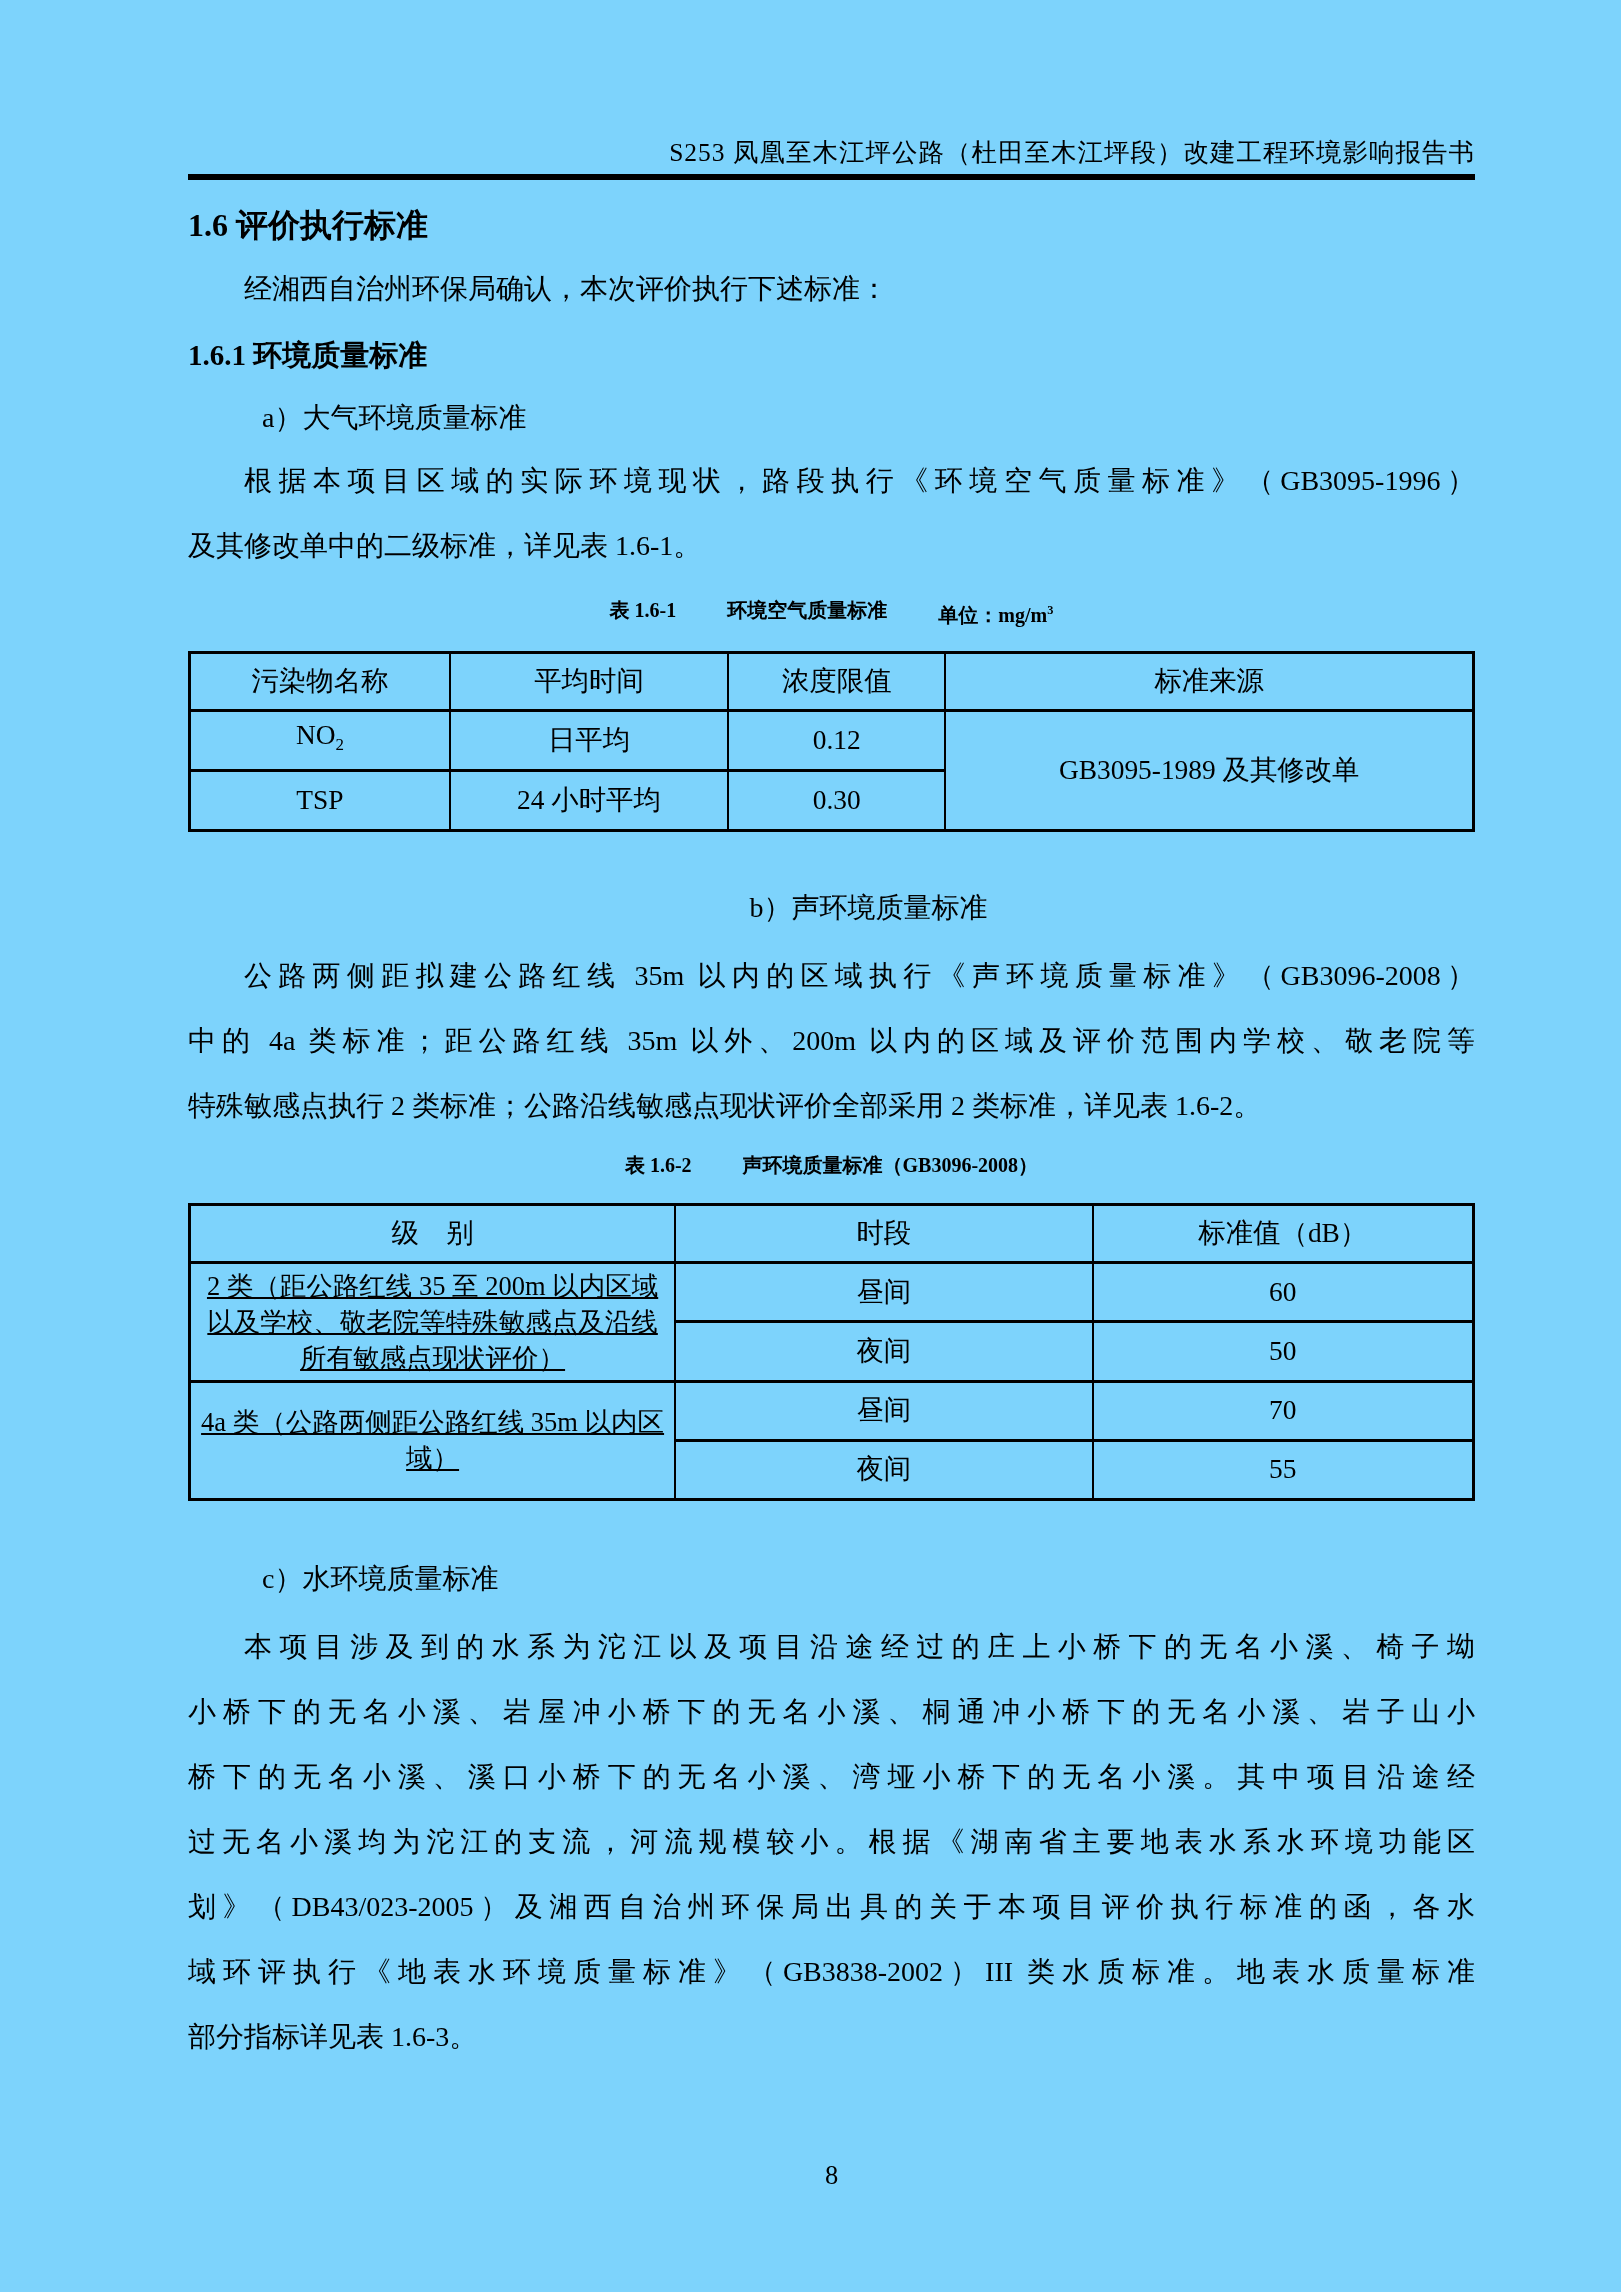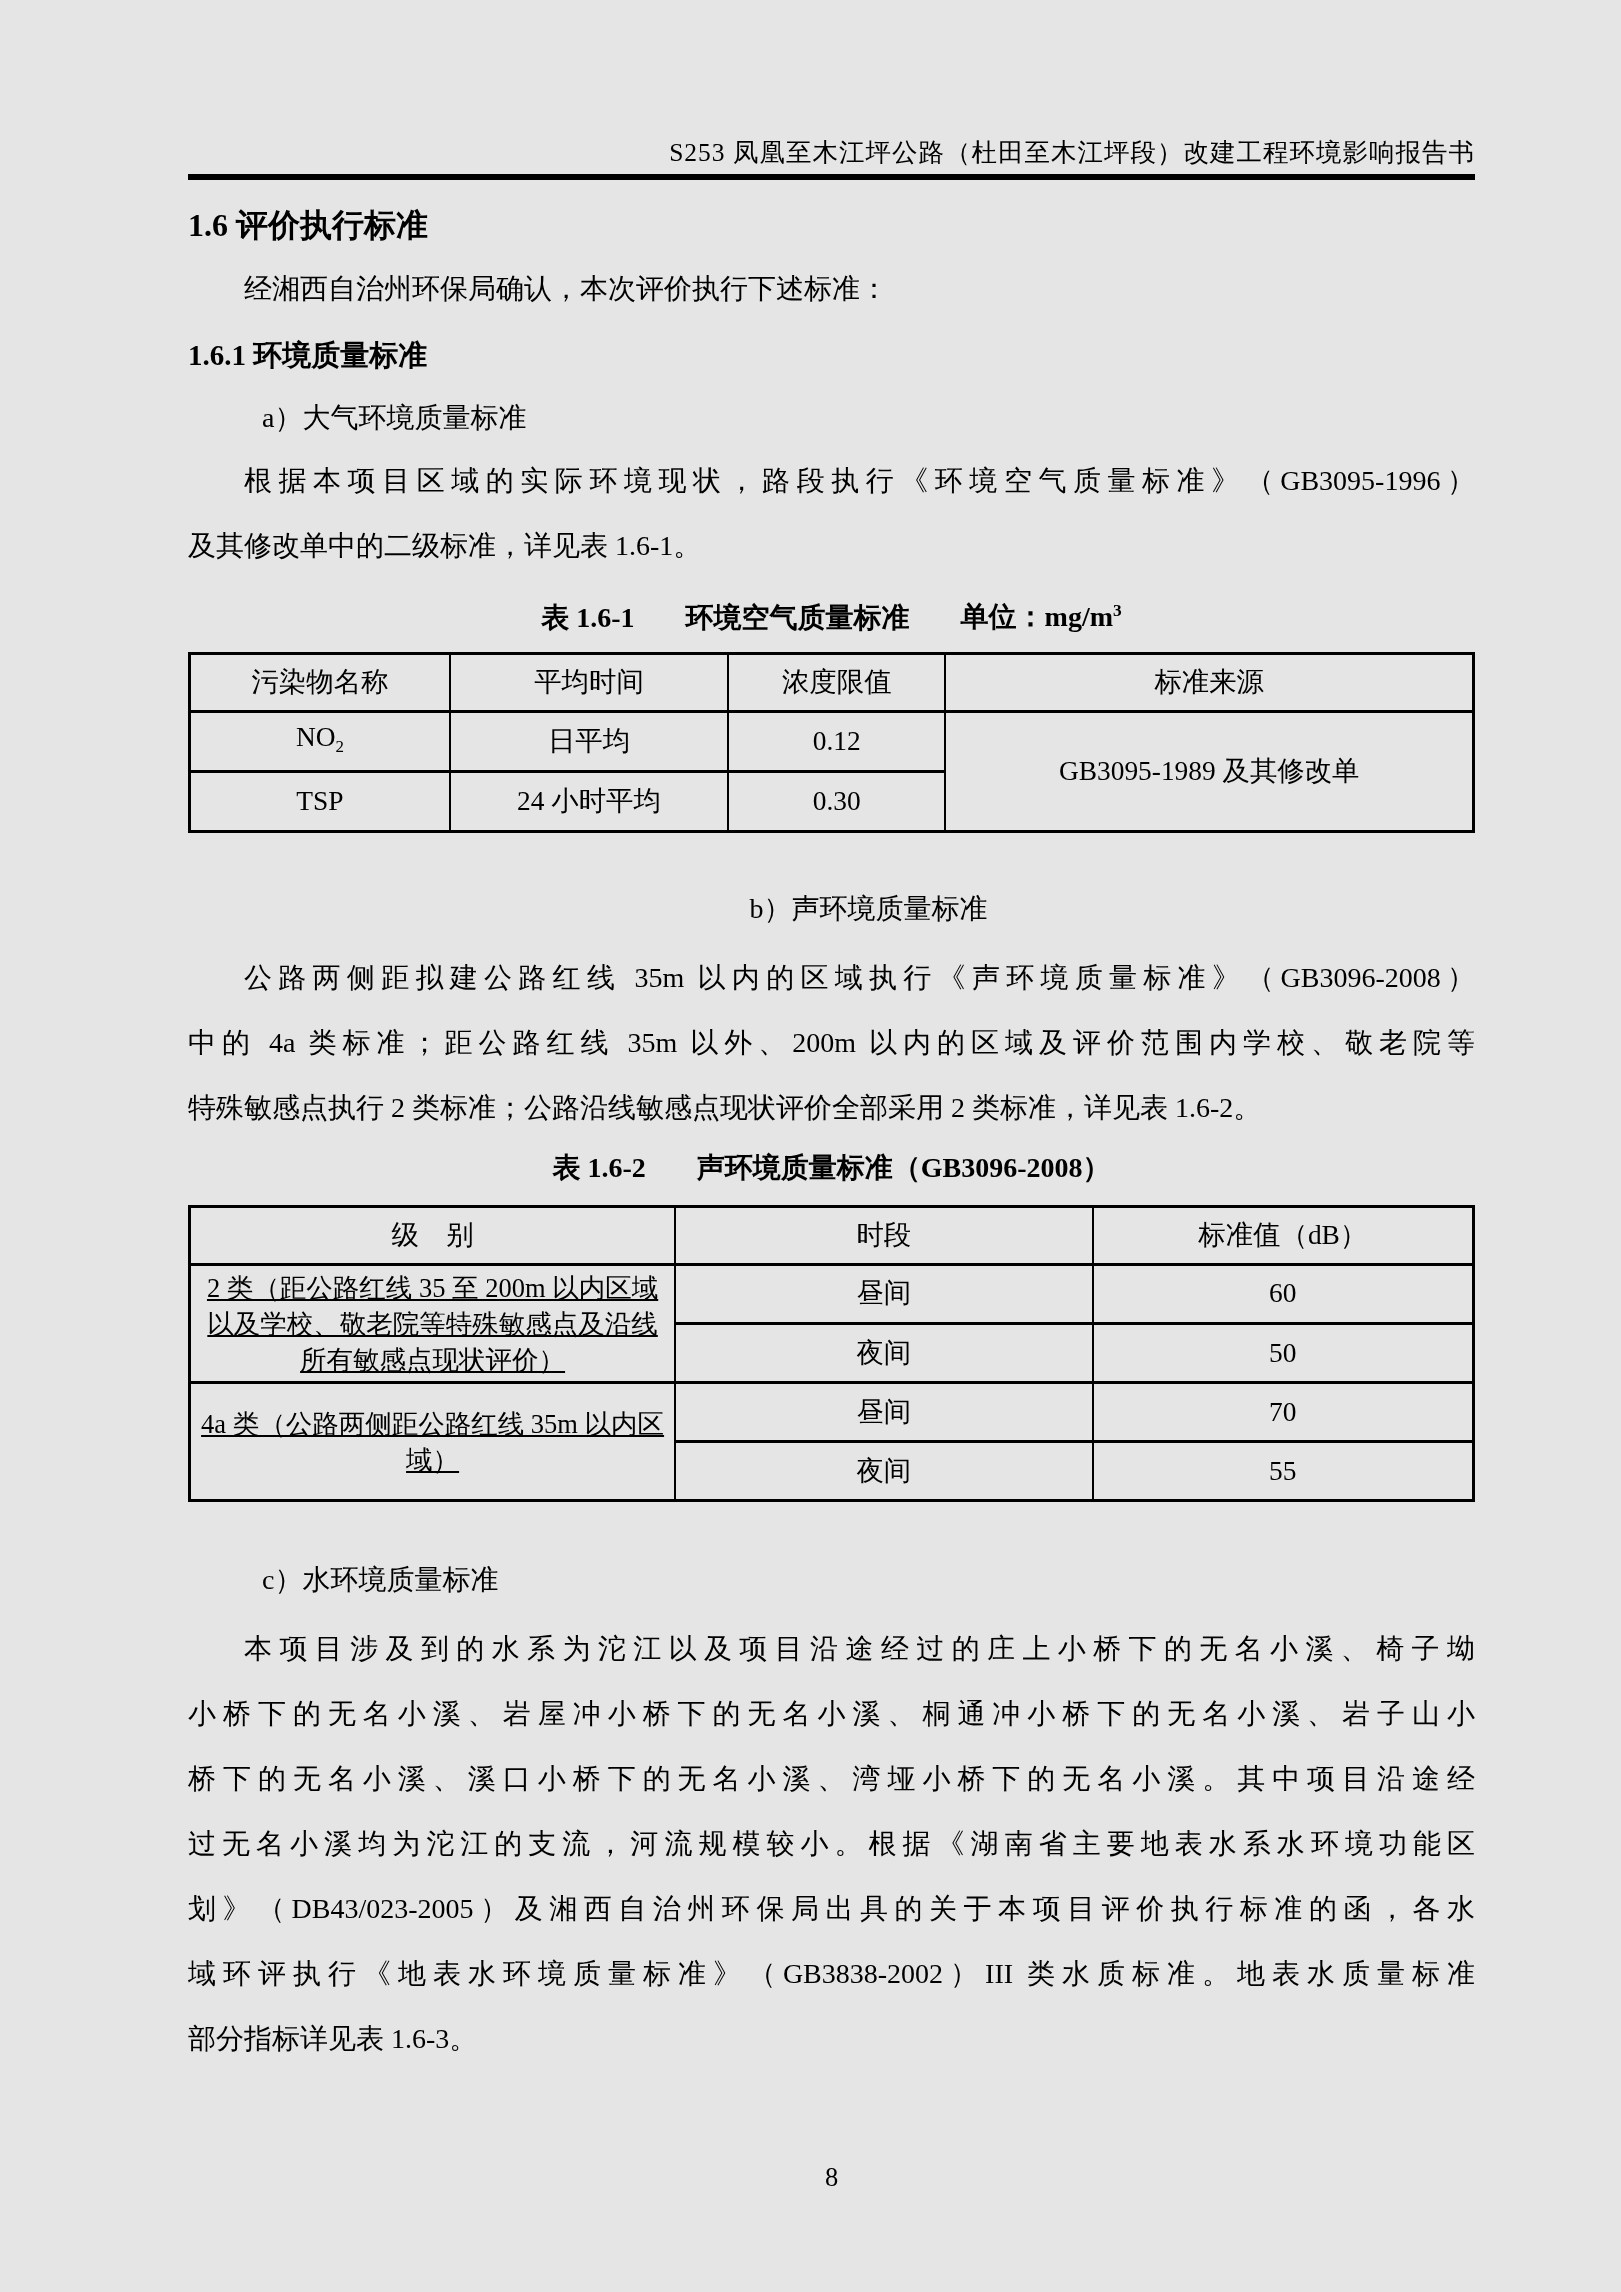--- a/index.html
+++ b/index.html
@@ -1,20 +1,20 @@
 <!DOCTYPE html>
 <html><head>
 <meta charset="utf-8">
 <style>
   html, body { margin: 0; padding: 0; background: #ffffff; }
   .page {
     position: relative;
     width: 1621px;
     height: 2293px;
-    background: #e5e5e5;
+    background: #7dd3fc;
     color: #000000;
     font-family: "Liberation Serif", "DejaVu Serif", serif;
     overflow: hidden;
   }
   .content {
     position: absolute;
     left: 188px;
     top: 0;
     width: 1287px;
   }
@@ -61,22 +61,22 @@
     font-size: 28px;
     line-height: 37px;
     text-indent: 2em;
   }
   .a-head { margin-top: 23.5px; }
   .para { margin-top: 11.8px; }
   .para-n { margin-top: 17.6px; }
   .caption {
     display: flex;
     justify-content: center;
-    align-items: flex-end;
-    font-size: 28px;
+    align-items: flex-start;
+    font-size: 20px;
     line-height: 39px;
     font-weight: bold;
   }
   .caption-1 { margin-top: 13.7px; }
   .caption-2 { margin-top: 7.8px; }
   .caption .gap-l { margin-left: 51px; }
   .caption sup { font-size: 0.62em; }
   table {
     border-collapse: collapse;
     width: 100%;

